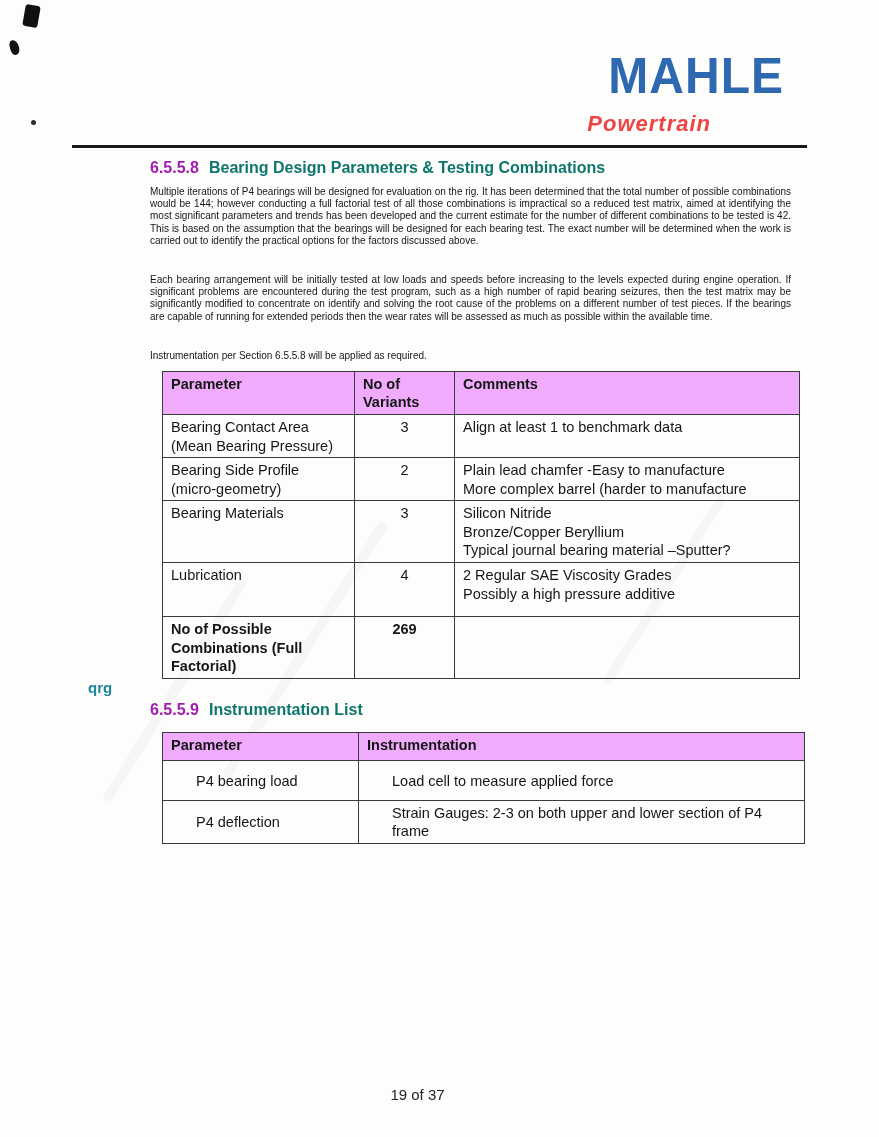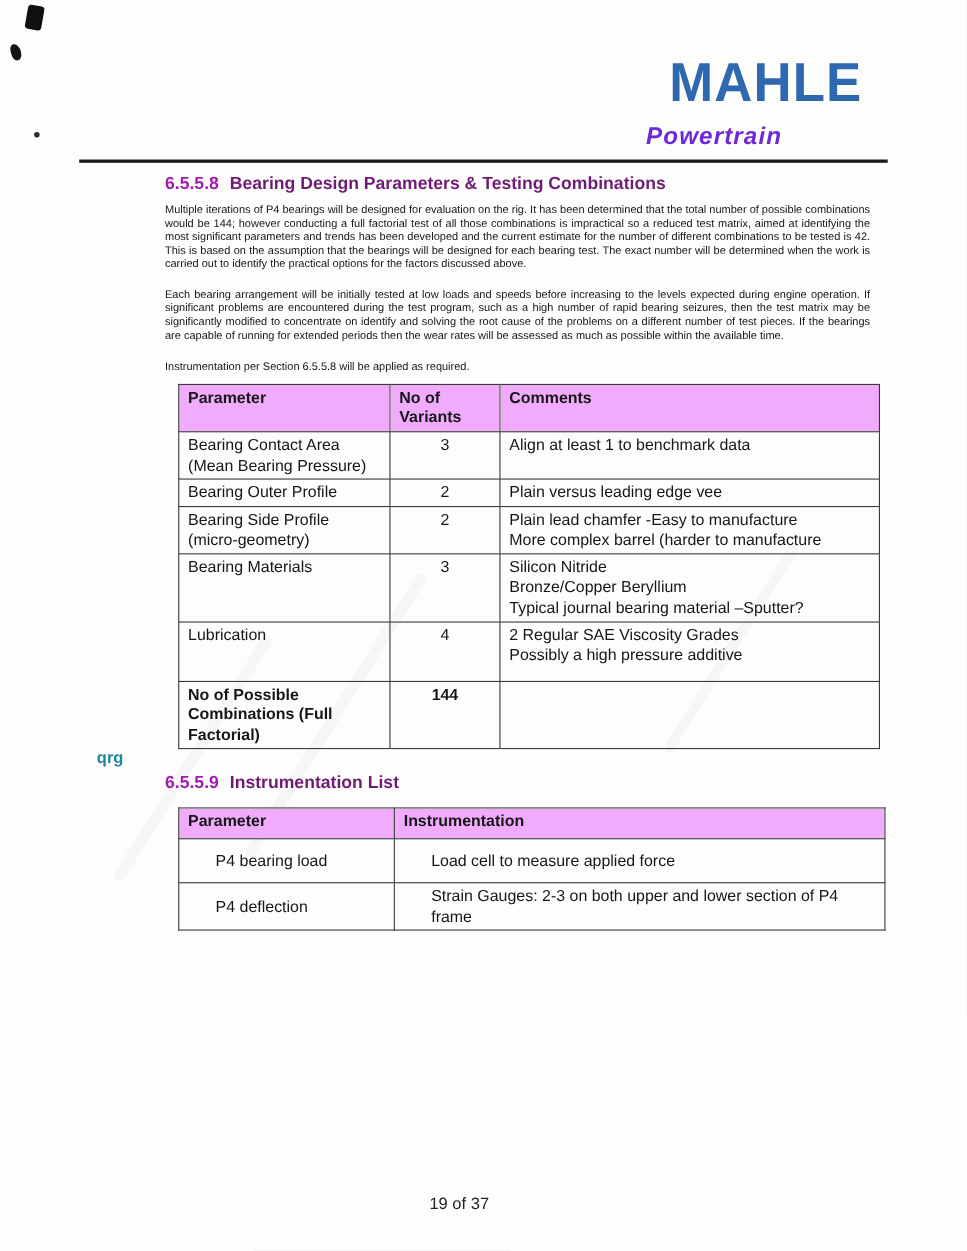--- a/index.html
+++ b/index.html
@@ -24,36 +24,36 @@
 
   .logo {
     position:absolute; top:52px; right:95px;
     font-size:48px; font-weight:900; line-height:1;
     letter-spacing:1px; color:#2e68b0;
     transform:scaleY(1.04);
   }
   .powertrain {
     position:absolute; top:111px; right:168px;
     font-size:22px; font-weight:bold; font-style:italic;
-    color:#6d28d9; letter-spacing:1px;
+    color:#ef4444; letter-spacing:1px;
   }
   .rule {
     position:absolute; top:145px; left:72px; width:735px;
     border:none; border-top:3px solid #1b1b1b; margin:0;
   }
 
   .main { position:absolute; left:150px; top:158px; width:641px; }
 
   h2.sec { margin:0 0 8px 0; font-size:16px; line-height:20px; font-weight:bold; }
   h2.sec .num { color:#a21caf; margin-right:10px; }
-  h2.sec .ttl { color:#701a75; }
+  h2.sec .ttl { color:#0f766e; }
 
   p.body { margin:0 0 14px 0; font-size:10px; line-height:1.22; text-align:justify; }
   p.body.last { margin-bottom:9px; text-align:left; }
-  p.body + p.body { margin-top:16px; }
+  p.body + p.body { margin-top:27px; }
 
   table { border-collapse:collapse; table-layout:fixed; margin-left:12px; }
   td, th {
     border:1px solid #3a3a3a;
     padding:3px 8px 2px 8px;
     font-size:14.5px; line-height:1.28;
     vertical-align:top; text-align:left;
     white-space:pre-line; overflow:hidden;
     box-sizing:border-box;
   }
@@ -127,25 +127,20 @@
           <th>Comments</th>
         </tr>
       </thead>
       <tbody>
         <tr class="r1">
           <td>Bearing Contact Area
 (Mean Bearing Pressure)</td>
           <td class="var">3</td>
           <td>Align at least 1 to benchmark data</td>
         </tr>
-        <tr class="r2">
-          <td>Bearing Outer Profile</td>
-          <td class="var">2</td>
-          <td>Plain versus leading edge vee</td>
-        </tr>
         <tr class="r3">
           <td>Bearing Side Profile
 (micro-geometry)</td>
           <td class="var">2</td>
           <td>Plain lead chamfer -Easy to manufacture
 More complex barrel (harder to manufacture</td>
         </tr>
         <tr class="r4">
           <td>Bearing Materials</td>
           <td class="var">3</td>
@@ -156,21 +151,21 @@
         <tr class="r5">
           <td>Lubrication</td>
           <td class="var">4</td>
           <td>2 Regular SAE Viscosity Grades
 Possibly a high pressure additive</td>
         </tr>
         <tr class="r6 bold-row">
           <td>No of Possible
 Combinations (Full
 Factorial)</td>
-          <td class="var">144</td>
+          <td class="var">269</td>
           <td></td>
         </tr>
       </tbody>
     </table>
 
     <div class="margin-note">qrg</div>
 
     <h2 class="sec">
       <span class="num">6.5.5.9</span><span class="ttl">Instrumentation List</span>
     </h2>

